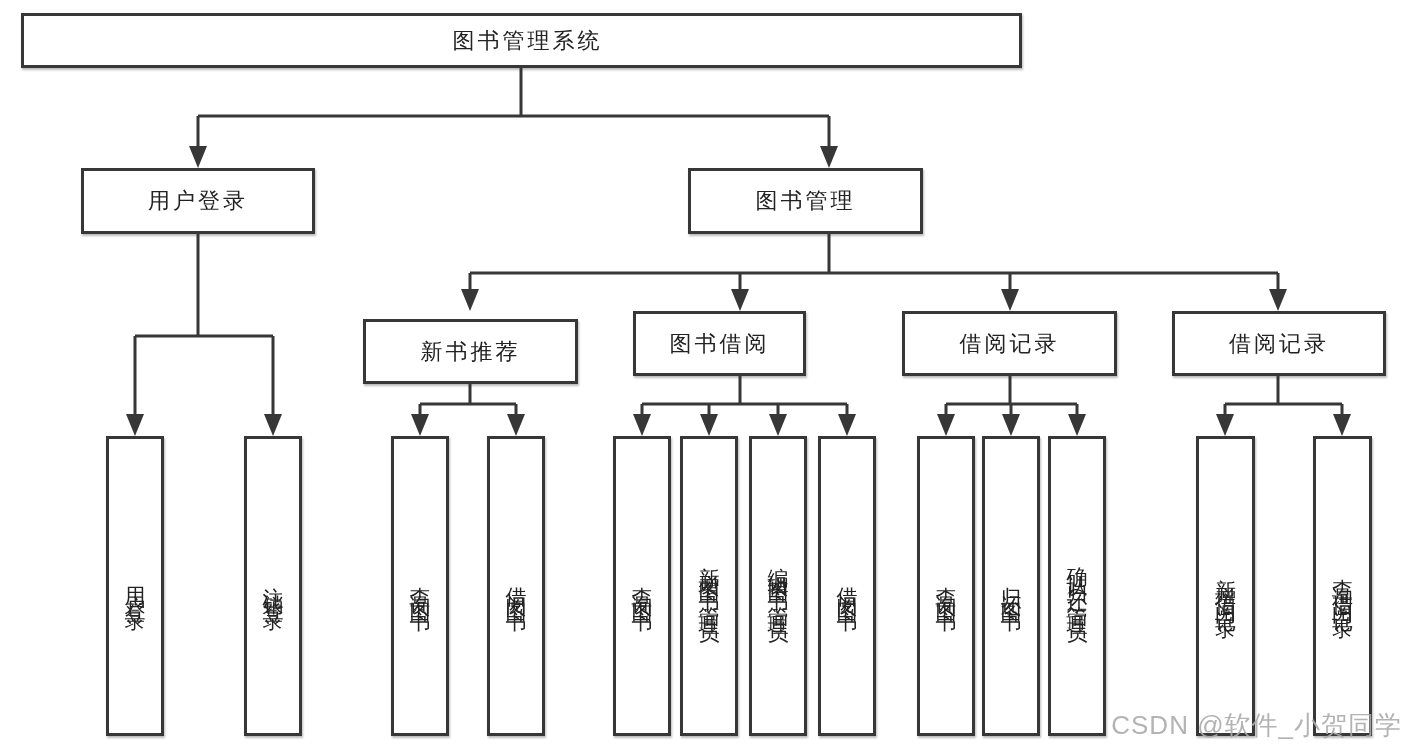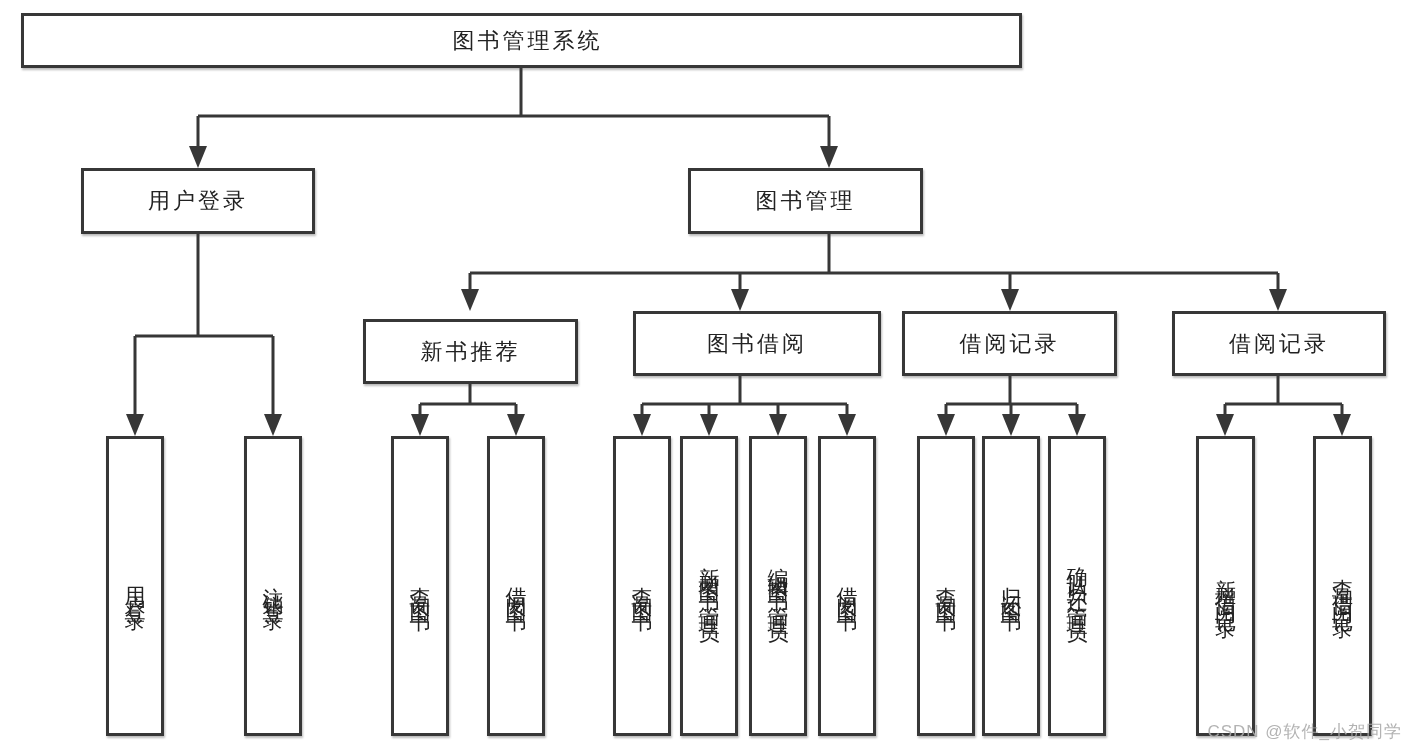--- a/index.html
+++ b/index.html
@@ -37,21 +37,21 @@
     writing-mode: vertical-rl;
     text-orientation: mixed;
     font-size: 21px;
     letter-spacing: 8px;
     color: #222222;
   }
   .watermark {
     position: absolute;
     right: 3px;
     bottom: 4px;
-    font-size: 17px;
+    font-size: 26px;
     letter-spacing: 1px;
     color: #ababab;
     opacity: 0.9;
     white-space: nowrap;
   }
 </style>
 </head>
 <body>
 
 <div class="canvas">
@@ -94,21 +94,21 @@
   <div class="node h-node" style="left:81px; top:168px; width:234px; height:66px;">
     <span>用户登录</span>
   </div>
   <div class="node h-node" style="left:688px; top:168px; width:235px; height:66px;">
     <span>图书管理</span>
   </div>
 
   <div class="node h-node" style="left:363px; top:311px; width:215px; height:65px;margin-top:8px;">
     <span>新书推荐</span>
   </div>
-  <div class="node h-node" style="left:633px; top:311px; width:248px; height:65px;">
+  <div class="node h-node" style="left:633px; top:311px; width:173px; height:65px;">
     <span>图书借阅</span>
   </div>
   <div class="node h-node" style="left:902px; top:311px; width:215px; height:65px;">
     <span>借阅记录</span>
   </div>
   <div class="node h-node" style="left:1172px; top:311px; width:214px; height:65px;">
     <span>借阅记录</span>
   </div>
 
   <div class="node leaf" style="left:106px; top:436px; width:58px; height:300px;">

